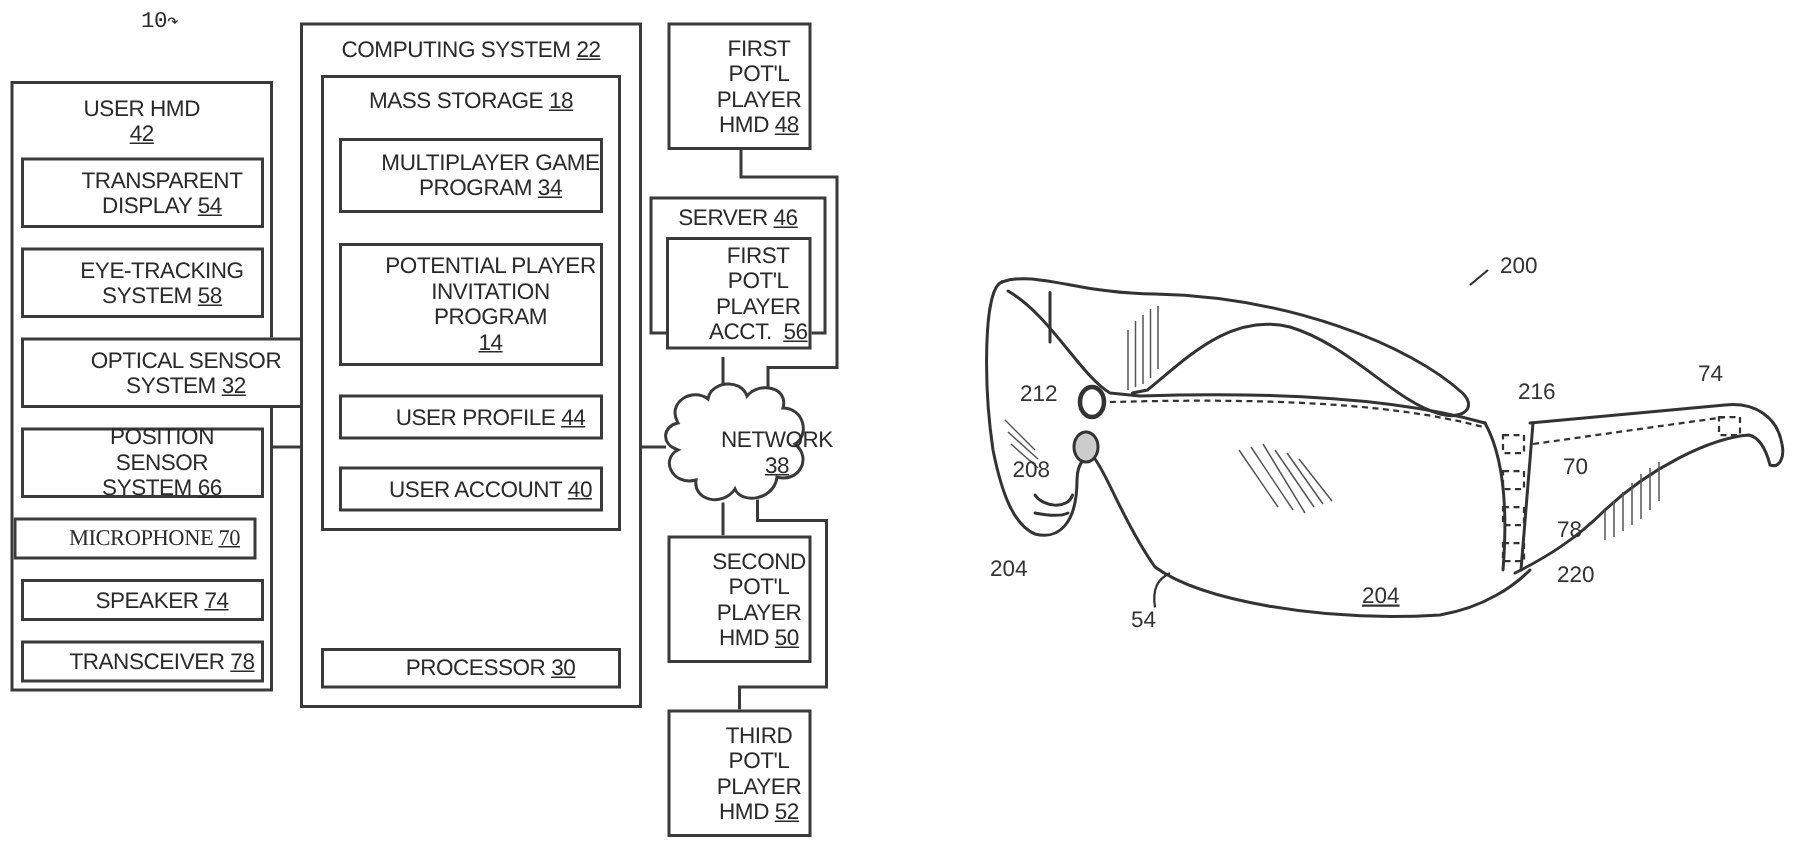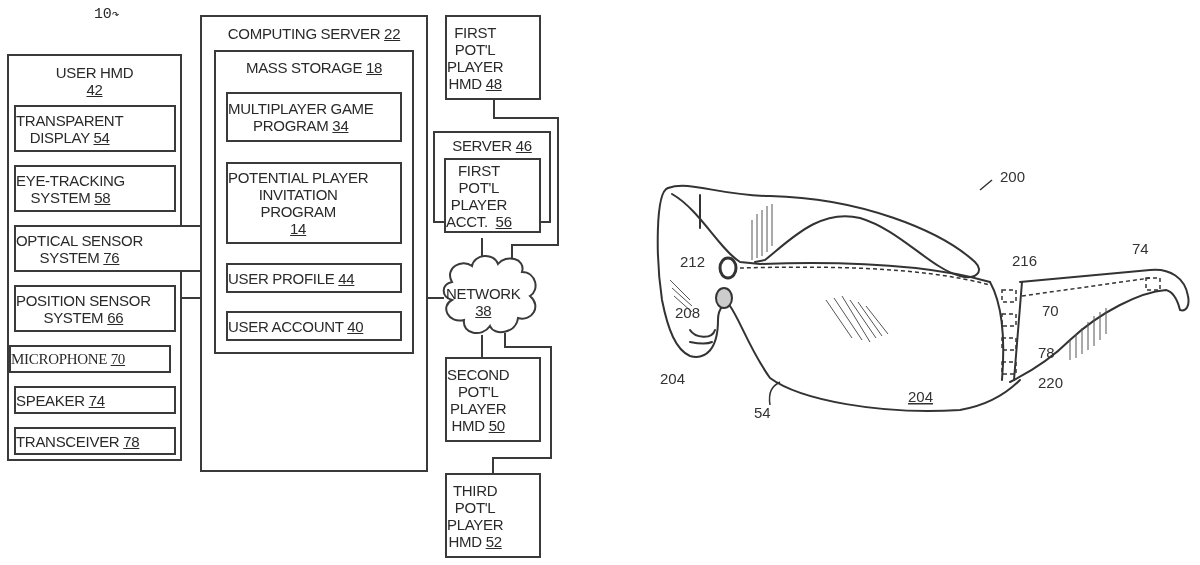--- a/index.html
+++ b/index.html
@@ -1,22 +1,22 @@
 <!DOCTYPE html>
 <html><head>
 <meta charset="utf-8">
 <style>
   html, body { margin: 0; padding: 0; background: #ffffff; }
   body { width: 1200px; height: 565px; position: relative; overflow: hidden;
          font-family: "Liberation Sans", sans-serif; color: #2a2a2a; }
   .box { position: absolute; border: 2px solid #3a3a3a; box-sizing: border-box; background: #fff; }
   .lbl { position: absolute; left: 0; right: 0; text-align: center; font-size: 15px; line-height: 17px; letter-spacing: -0.3px; }
   .num { text-decoration: underline; }
-  .inner { display: flex; align-items: center; justify-content: flex-start; text-align: center;
-           font-size: 15px; line-height: 17px; letter-spacing: -0.3px; }
+  .inner { display: flex; align-items: center; justify-content: center; text-align: center;
+           font-size: 15px; line-height: 17px; letter-spacing: -0.3px; padding-left: 26px; }
   svg.wires { position: absolute; left: 0; top: 0; }
   .ref { position: absolute; font-size: 15px; letter-spacing: -0.3px; }
   .gl-text { font-family: "Liberation Sans", sans-serif; font-size: 15px; fill: #333; }
 </style>
 </head>
 <body>
 
 <div class="ref" style="left:94px; top:6px;font-family:Liberation Mono, monospace;">
   <span>10</span><span style="font-size:13px;">↷</span>
 </div>
@@ -49,56 +49,59 @@
     <span>USER HMD</span><br>
     <span class="num">42</span>
   </div>
   <div class="box inner" style="left:5px; top:49px; width:162px; height:47px;">
     <div><span>TRANSPARENT</span><br><span>DISPLAY</span> <span class="num">54</span></div>
   </div>
   <div class="box inner" style="left:5px; top:109px; width:162px; height:47px;">
     <div><span>EYE-TRACKING</span><br><span>SYSTEM</span> <span class="num">58</span></div>
   </div>
   <div class="box inner" style="left:5px; top:169px; width:194px; height:47px;">
-    <div><span>OPTICAL SENSOR</span><br><span>SYSTEM</span> <span class="num">76</span></div>
+    <div><span>OPTICAL SENSOR</span><br><span>SYSTEM</span> <span class="num">32</span></div>
   </div>
   <div class="box inner" style="left:5px; top:229px; width:162px; height:47px;">
     <div><span>POSITION SENSOR</span><br><span>SYSTEM</span> <span class="num">66</span></div>
   </div>
   <div class="box inner" style="left:0; top:289px; width:162px; height:28px;font-family:Liberation Serif, serif;">
     <div><span>MICROPHONE</span> <span class="num">70</span></div>
   </div>
   <div class="box inner" style="left:5px; top:330px; width:162px; height:28px;">
     <div><span>SPEAKER</span> <span class="num">74</span></div>
   </div>
   <div class="box inner" style="left:5px; top:371px; width:162px; height:28px;">
     <div><span>TRANSCEIVER</span> <span class="num">78</span></div>
   </div>
 </div>
 
 <div class="box" style="left:200px; top:15px; width:228px; height:457px;">
   <div class="lbl" style="top:8px;">
-    <span>COMPUTING SERVER</span> <span class="num">22</span>
+    <span>COMPUTING SYSTEM</span> <span class="num">22</span>
   </div>
   <div class="box" style="left:12px; top:33px; width:200px; height:304px;">
     <div class="lbl" style="top:7px;">
       <span>MASS STORAGE</span> <span class="num">18</span>
     </div>
     <div class="box inner" style="left:10px; top:40px; width:176px; height:50px;">
       <div><span>MULTIPLAYER GAME</span><br><span>PROGRAM</span> <span class="num">34</span></div>
     </div>
     <div class="box inner" style="left:10px; top:110px; width:176px; height:82px;">
       <div><span>POTENTIAL PLAYER</span><br><span>INVITATION</span><br><span>PROGRAM</span><br><span class="num">14</span></div>
     </div>
     <div class="box inner" style="left:10px; top:211px; width:176px; height:30px;">
       <div><span>USER PROFILE</span> <span class="num">44</span></div>
     </div>
     <div class="box inner" style="left:10px; top:259px; width:176px; height:30px;">
       <div><span>USER ACCOUNT</span> <span class="num">40</span></div>
     </div>
+  </div>
+  <div class="box inner" style="left:12px; top:415px; width:200px; height:27px;">
+    <div><span>PROCESSOR</span> <span class="num">30</span></div>
   </div>
 </div>
 
 <div class="box inner" style="left:445px; top:15px; width:96px; height:85px;">
   <div><span>FIRST</span><br><span>POT'L</span><br><span>PLAYER</span><br><span>HMD</span> <span class="num">48</span></div>
 </div>
 
 <div class="box" style="left:433px; top:131px; width:118px; height:92px;">
   <div class="lbl" style="top:4px;">
     <span>SERVER</span> <span class="num">46</span>

